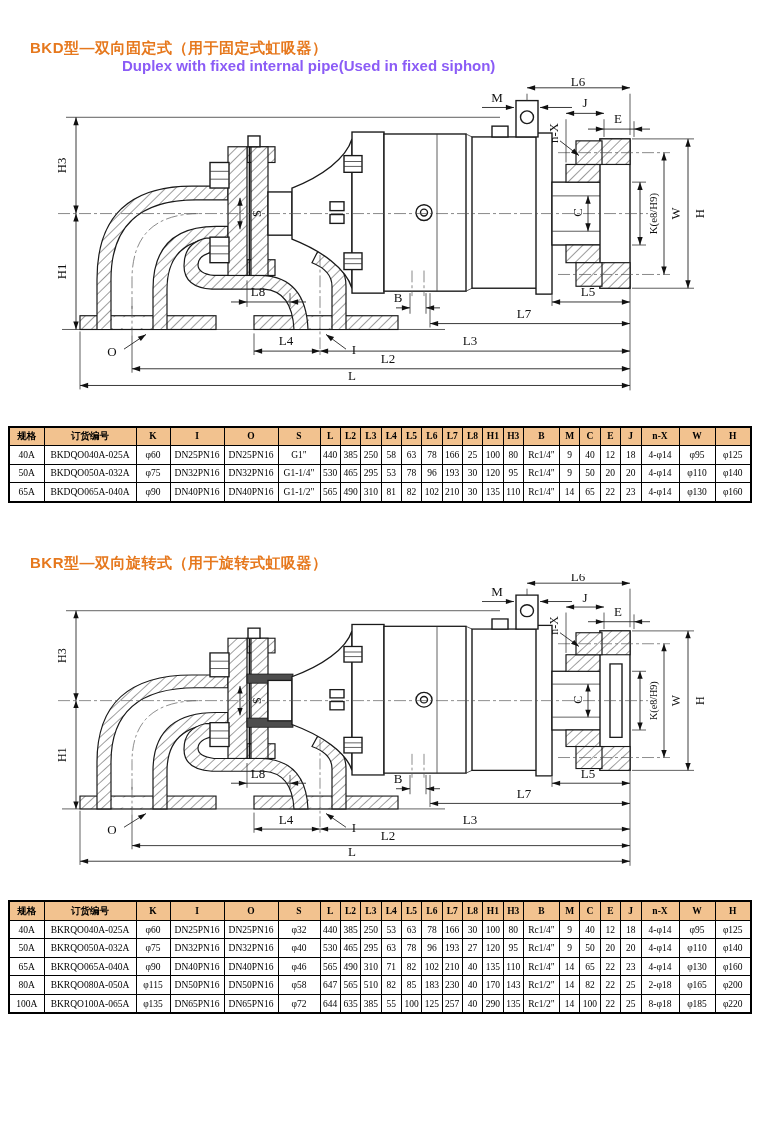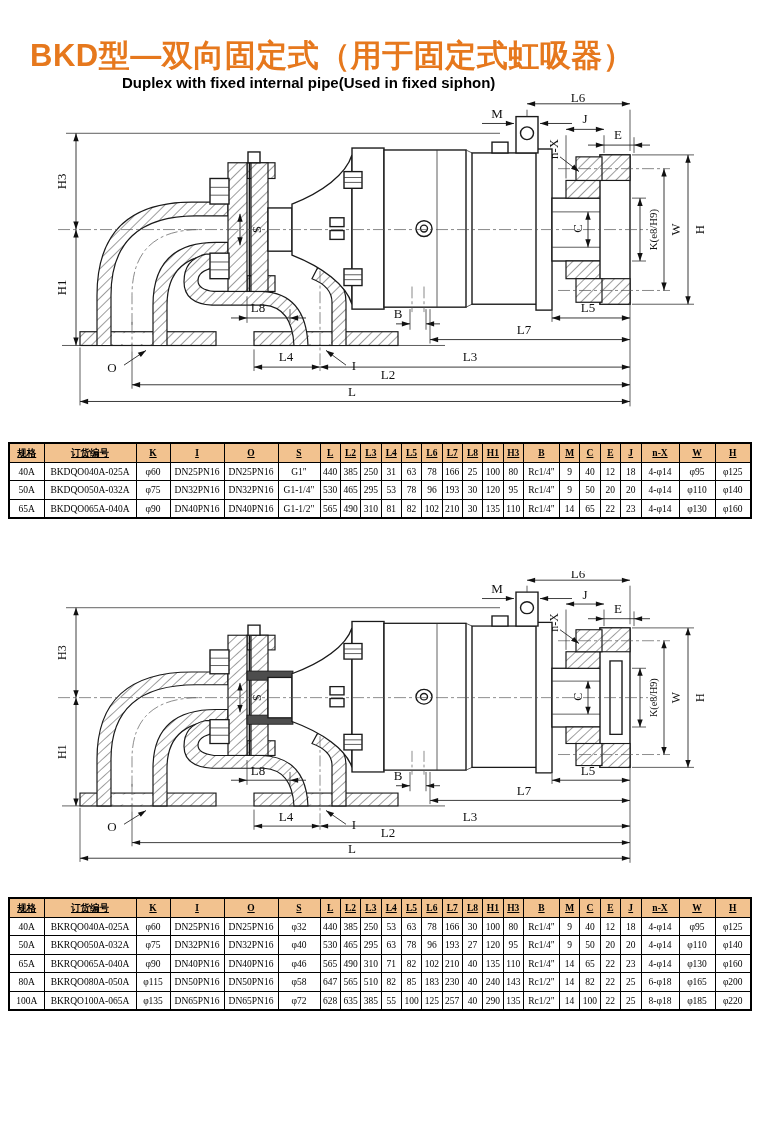--- a/index.html
+++ b/index.html
@@ -1,26 +1,26 @@
 <!DOCTYPE html>
 <html><head>
 <meta charset="utf-8">
 <style>
   html,body{margin:0;padding:0;background:#ffffff;}
   body{width:760px;height:1144px;overflow:hidden;font-family:"Liberation Sans",sans-serif;position:relative;}
   .sec-head{margin:40px 0 0 30px;line-height:1.05;}
-  .sec-head h1{margin:0;font-size:31px;font-weight:bold;color:#e6781d;letter-spacing:.5px;font-family:"Liberation Sans",sans-serif;}
-  .sec-head .sub{margin:2px 16px 0 92px;font-size:15px;font-weight:bold;color:#000000;}
+  .sec-head h1{margin:0;font-size:15px;font-weight:bold;color:#e6781d;letter-spacing:.5px;font-family:"Liberation Sans",sans-serif;}
+  .sec-head .sub{margin:2px 16px 0 92px;font-size:15px;font-weight:bold;color:#8b5cf6;}
   .draw-wrap{margin-top:4px;}
   svg.dimdraw{display:block;}
   table.spec{border-collapse:collapse;width:744px;margin:14px auto 0 auto;table-layout:fixed;
     font-family:"Liberation Serif","DejaVu Serif",serif;font-size:9.5px;color:#000;border:2px solid #000;}
   table.spec th,table.spec td{border:1px solid #000;text-align:center;padding:0 1px;height:17.5px;
     white-space:nowrap;overflow:hidden;}
-  table.spec th{background:#f2c28f;font-weight:bold;text-decoration:underline;}
+  table.spec th{background:#f2c28f;font-weight:bold;}
   table.spec col.c-spec{width:35px}
   table.spec col.c-order{width:92px}
   table.spec col.c-k{width:34px}
   table.spec col.c-dn{width:54px}
   table.spec col.c-s{width:42px}
   table.spec col.c-b{width:36px}
   table.spec col.c-nx{width:38px}
   table.spec col.c-w{width:36px}
   table.spec col.c-h{width:36px}
   
@@ -301,21 +301,21 @@
         <tr>
           <td>40A</td>
           <td>BKDQO040A-025A</td>
           <td>φ60</td>
           <td>DN25PN16</td>
           <td>DN25PN16</td>
           <td>G1"</td>
           <td>440</td>
           <td>385</td>
           <td>250</td>
-          <td>31</td>
+          <td>58</td>
           <td>63</td>
           <td>78</td>
           <td>166</td>
           <td>25</td>
           <td>100</td>
           <td>80</td>
           <td>Rc1/4"</td>
           <td>9</td>
           <td>40</td>
           <td>12</td>
@@ -373,20 +373,21 @@
           <td>22</td>
           <td>23</td>
           <td>4-φ14</td>
           <td>φ130</td>
           <td>φ160</td>
         </tr>
       </tbody>
     </table>
 
   <header class="sec-head spacer2">
+    <h1>BKR型—双向旋转式（用于旋转式虹吸器）</h1>
   </header>
 
   <div class="draw-wrap" id="bkr-drawing-slot">
       <svg id="svg-bkr" class="dimdraw variant-r" viewBox="0 0 760 340" width="760" height="312" preserveAspectRatio="none">
       <defs>
         <pattern id="hatch" patternUnits="userSpaceOnUse" width="7" height="7" patternTransform="rotate(45)">
           <rect width="7" height="7" fill="#ffffff"></rect>
           <line x1="0" y1="0" x2="0" y2="7" stroke="#3a3a3a" stroke-width="1"></line>
         </pattern>
         <marker id="arr" viewBox="0 0 10 8" refX="9.5" refY="4" markerWidth="10" markerHeight="8" orient="auto-start-reverse">
@@ -721,39 +722,39 @@
           <td>DN50PN16</td>
           <td>φ58</td>
           <td>647</td>
           <td>565</td>
           <td>510</td>
           <td>82</td>
           <td>85</td>
           <td>183</td>
           <td>230</td>
           <td>40</td>
-          <td>240</td>
+          <td>170</td>
           <td>143</td>
           <td>Rc1/2"</td>
           <td>14</td>
           <td>82</td>
           <td>22</td>
           <td>25</td>
-          <td>6-φ18</td>
+          <td>2-φ18</td>
           <td>φ165</td>
           <td>φ200</td>
         </tr>
         <tr>
           <td>100A</td>
           <td>BKRQO100A-065A</td>
           <td>φ135</td>
           <td>DN65PN16</td>
           <td>DN65PN16</td>
           <td>φ72</td>
-          <td>628</td>
+          <td>644</td>
           <td>635</td>
           <td>385</td>
           <td>55</td>
           <td>100</td>
           <td>125</td>
           <td>257</td>
           <td>40</td>
           <td>290</td>
           <td>135</td>
           <td>Rc1/2"</td>

